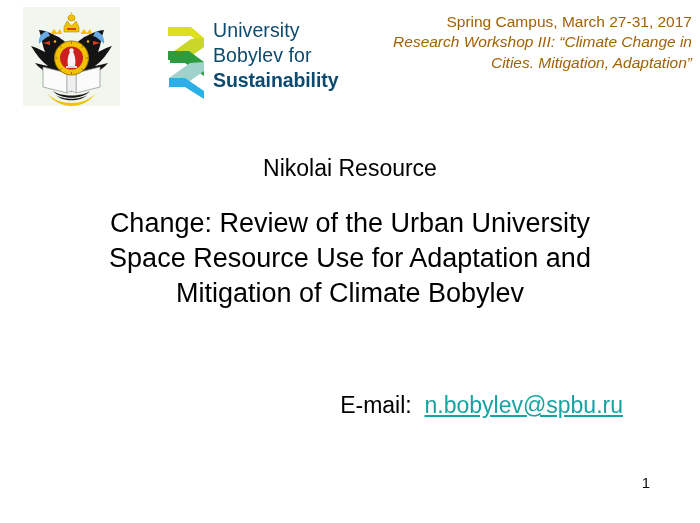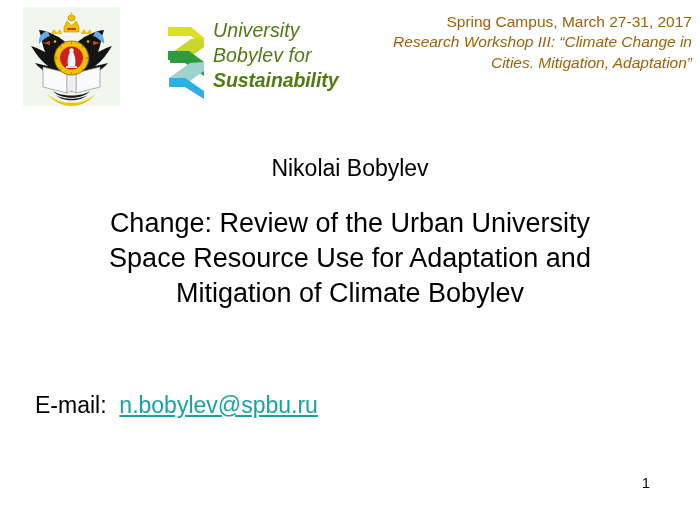--- a/index.html
+++ b/index.html
@@ -48,23 +48,22 @@
     left: 0;
     top: 3px;
     width: 46px;
     height: 78px;
   }
   #uas-wordmark {
     position: absolute;
     left: 50px;
     top: 0px;
     width: 140px;
-    color: #4d7c0f;
+    color: #0c4a6e;
     line-height: 1.28;
-    font-style: italic;
   }
   .uas-line {
     font-size: 19.5px;
     font-weight: 400;
     letter-spacing: 0.1px;
     white-space: nowrap;
   }
   .uas-line.bold {
     font-weight: 700;
     letter-spacing: -0.1px;
@@ -115,24 +114,23 @@
     display: block;
     white-space: nowrap;
   }
 
   
   #email-line {
     position: absolute;
     left: 0;
     top: 391px;
     width: 623px;
-    text-align: left;
+    text-align: right;
     font-size: 23px;
     line-height: 1.25;
-    margin-left: 35px;
   }
   #email-link {
     color: #17a3a3;
     text-decoration: underline;
     text-decoration-color: #17a3a3;
   }
 
   
   #page-number {
     position: absolute;
@@ -227,21 +225,21 @@
       <div class="uas-line">Bobylev for</div>
       <div class="uas-line bold">Sustainability</div>
     </div>
   </div>
 
   <div id="event-header">
     <span class="hdr-line">Spring Campus, March 27-31, 2017</span>
     <span class="hdr-line wrap">Research Workshop III: “Climate Change in Cities. Mitigation, Adaptation”</span>
   </div>
 
-  <div id="author">Nikolai Bobylev</div>
+  <div id="author">Nikolai Resource</div>
 
   <div id="title-block">
     <span class="title-line">Change: Review of the Urban University</span>
     <span class="title-line">Space Resource Use for Adaptation and</span>
     <span class="title-line">Mitigation of Climate Bobylev</span>
   </div>
 
   <div id="email-line">
     <span>E-mail:</span>
     <span>&nbsp;</span><a id="email-link" href="#">n.bobylev@spbu.ru</a>

